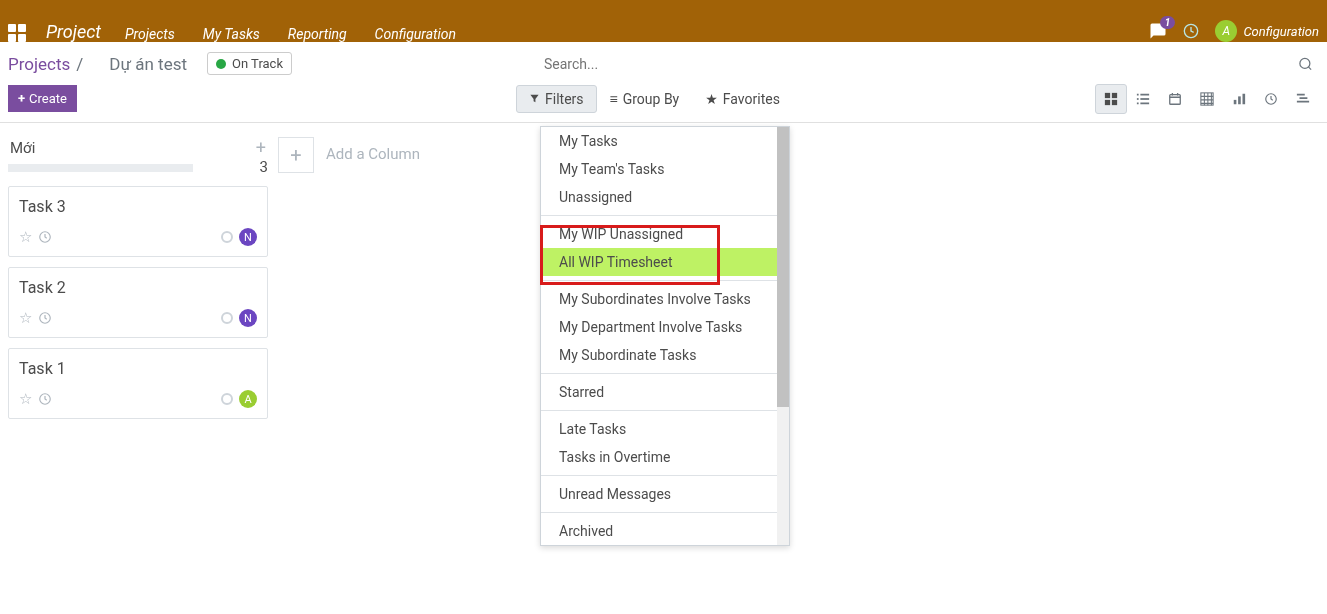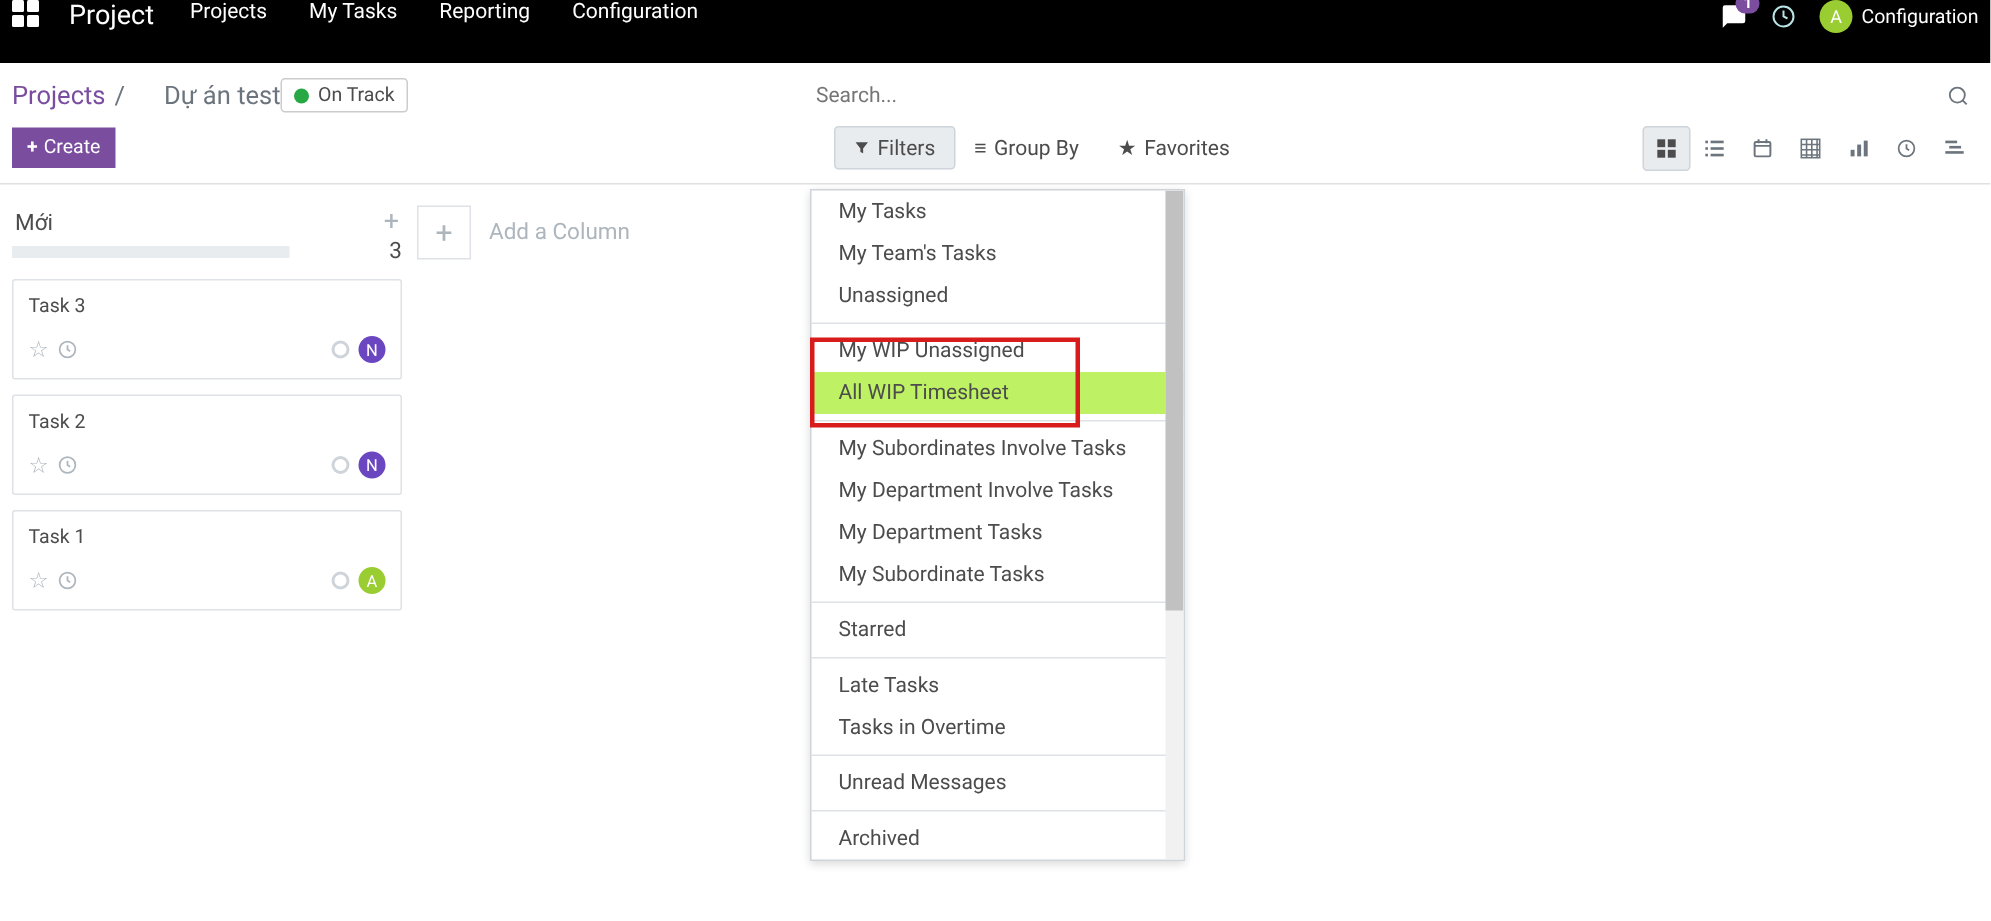--- a/index.html
+++ b/index.html
@@ -1,65 +1,65 @@
 <!DOCTYPE html>
 <html><head>
 <meta charset="utf-8">
 <style>
 * { margin: 0; padding: 0; box-sizing: border-box; font-family: -apple-system, BlinkMacSystemFont, "Segoe UI", Roboto, "Helvetica Neue", Arial, sans-serif; }
 body { width: 1327px; height: 614px; overflow: hidden; background: #fff; font-size: 13px; color: #4c4c4c; }
 
-.navbar { background: #000000; height: 42px; display: flex; align-items: flex-start; padding: 0 8px; color: #fff; }
+.navbar { background: #a16207; height: 42px; display: flex; align-items: flex-end; padding: 0 8px; color: #fff; font-style: italic; }
 .nav-apps { display: flex; align-items: center; gap: 10px; margin-right: 20px; }
 .apps-icon { width: 18px; height: 18px; display: grid; grid-template-columns: 1fr 1fr; grid-template-rows: 1fr 1fr; gap: 2px; }
 .apps-icon span { background: #fff; border-radius: 1px; }
 .nav-brand { font-size: 18px; font-weight: 400; margin-right: 24px; }
 .nav-menu { display: flex; gap: 28px; }
 .nav-menu a { color: #fff; text-decoration: none; font-size: 14px; cursor: pointer; }
 .nav-right { margin-left: auto; display: flex; align-items: center; gap: 16px; }
 .chat-icon { position: relative; font-size: 16px; }
 .badge { position: absolute; top: -6px; right: -8px; background: #7a4d9f; color: #fff; border-radius: 10px; font-size: 10px; padding: 1px 5px; font-weight: bold; }
 .clock { color: #b8e5e4; font-size: 14px; }
 .user { display: flex; align-items: center; gap: 6px; }
 .avatar-nav { width: 22px; height: 22px; border-radius: 50%; background: #9acd32; color: #fff; display: flex; align-items: center; justify-content: center; font-size: 12px; }
 
 .control-panel { border-bottom: 1px solid #e0e0e0; }
 .cp-top { display: flex; align-items: center; padding: 10px 8px; }
 .breadcrumb { display: flex; align-items: center; gap: 6px; font-size: 17px; }
 .breadcrumb .bc-link { color: #7a4d9f; cursor: pointer; }
 .breadcrumb .bc-sep { color: #6c757d; }
 .breadcrumb .bc-current { color: #6c757d; margin-left: 20px; }
-.status-badge { margin-left: 0; border: 1px solid #ccc; border-radius: 3px; padding: 3px 8px; display: flex; align-items: center; gap: 6px; font-size: 13px; cursor: pointer; }
+.status-badge { margin-left: 20px; border: 1px solid #ccc; border-radius: 3px; padding: 3px 8px; display: flex; align-items: center; gap: 6px; font-size: 13px; cursor: pointer; }
 .status-dot { width: 10px; height: 10px; border-radius: 50%; background: #28a745; }
 
 .search-wrap { position: absolute; left: 540px; top: 48px; right: 8px; }
 .search-input { width: 100%; border: none; outline: none; font-size: 14px; padding: 8px 30px 8px 4px; color: #ef4444; }
 .search-icon-right { position: absolute; right: 6px; top: 50%; transform: translateY(-50%); color: #6c757d; font-size: 15px; }
 
 .cp-bottom { display: flex; align-items: center; padding: 0 8px 10px; position: relative; }
 .btn-create { background: #7a4d9f; color: #fff; border: none; padding: 6px 10px; font-size: 13px; display: flex; align-items: center; gap: 4px; cursor: pointer; }
 
-.search-options { position: absolute; left: 556px; display: flex; gap: 0; }
+.search-options { position: absolute; left: 516px; display: flex; gap: 0; }
 .opt-btn { border: 1px solid transparent; background: transparent; padding: 5px 12px; font-size: 14px; color: #4c4c4c; display: flex; align-items: center; gap: 5px; cursor: pointer; }
 .opt-btn.active { background: #e9ecef; border-color: #ced4da; border-radius: 3px; }
 
 .view-switcher { position: absolute; right: 8px; display: flex; }
 .vbtn { width: 32px; height: 30px; border: 1px solid transparent; background: transparent; display: flex; align-items: center; justify-content: center; cursor: pointer; color: #6c757d; font-size: 14px; }
 .vbtn.active { background: #e9ecef; border-color: #ced4da; border-radius: 3px; }
 
 .kanban-area { display: flex; padding: 10px 8px; gap: 10px; height: calc(100% - 130px); }
 .kanban-col { width: 260px; }
 .col-header { display: flex; align-items: center; padding: 4px 2px; }
 .col-title { font-size: 15px; color: #4c4c4c; flex: 1; }
 .col-add { color: #adb5bd; font-size: 18px; cursor: pointer; }
 .col-bar { height: 8px; background: #e9ecef; width: 185px; margin-top: 2px; }
 .col-count { text-align: right; font-size: 15px; color: #4c4c4c; margin-top: -14px; }
 
 .kanban-card { border: 1px solid #dee2e6; border-radius: 2px; padding: 10px; margin-top: 10px; background: #fff; cursor: pointer; }
-.card-title { font-size: 13px; color: #4c4c4c; margin-bottom: 12px; }
+.card-title { font-size: 16px; color: #4c4c4c; margin-bottom: 12px; }
 .card-bottom { display: flex; align-items: center; gap: 6px; }
 .star-empty { color: #adb5bd; font-size: 15px; }
 .clock-small { color: #adb5bd; font-size: 14px; }
 .spacer { flex: 1; }
 .circle-empty { width: 12px; height: 12px; border: 2px solid #ced4da; border-radius: 50%; }
 .assignee { width: 18px; height: 18px; border-radius: 50%; color: #fff; display: flex; align-items: center; justify-content: center; font-size: 11px; }
 .assignee.purple { background: #6b46c1; }
 .assignee.green { background: #9acd32; }
 
 .add-column { display: flex; align-items: flex-start; gap: 12px; padding-top: 4px; }
@@ -283,21 +283,20 @@
   <div id="dropdown-content">
       <div class="dd-item">My Tasks</div>
       <div class="dd-item">My Team's Tasks</div>
       <div class="dd-item">Unassigned</div>
       <div class="dd-sep"></div>
       <div class="dd-item">My WIP Unassigned</div>
       <div class="dd-item hovered">All WIP Timesheet</div>
       <div class="dd-sep"></div>
       <div class="dd-item">My Subordinates Involve Tasks</div>
       <div class="dd-item">My Department Involve Tasks</div>
-      <div class="dd-item">My Department Tasks</div>
       <div class="dd-item">My Subordinate Tasks</div>
       <div class="dd-sep"></div>
       <div class="dd-item">Starred</div>
       <div class="dd-sep"></div>
       <div class="dd-item">Late Tasks</div>
       <div class="dd-item">Tasks in Overtime</div>
       <div class="dd-sep"></div>
       <div class="dd-item">Unread Messages</div>
       <div class="dd-sep"></div>
       <div class="dd-item">Archived</div>

